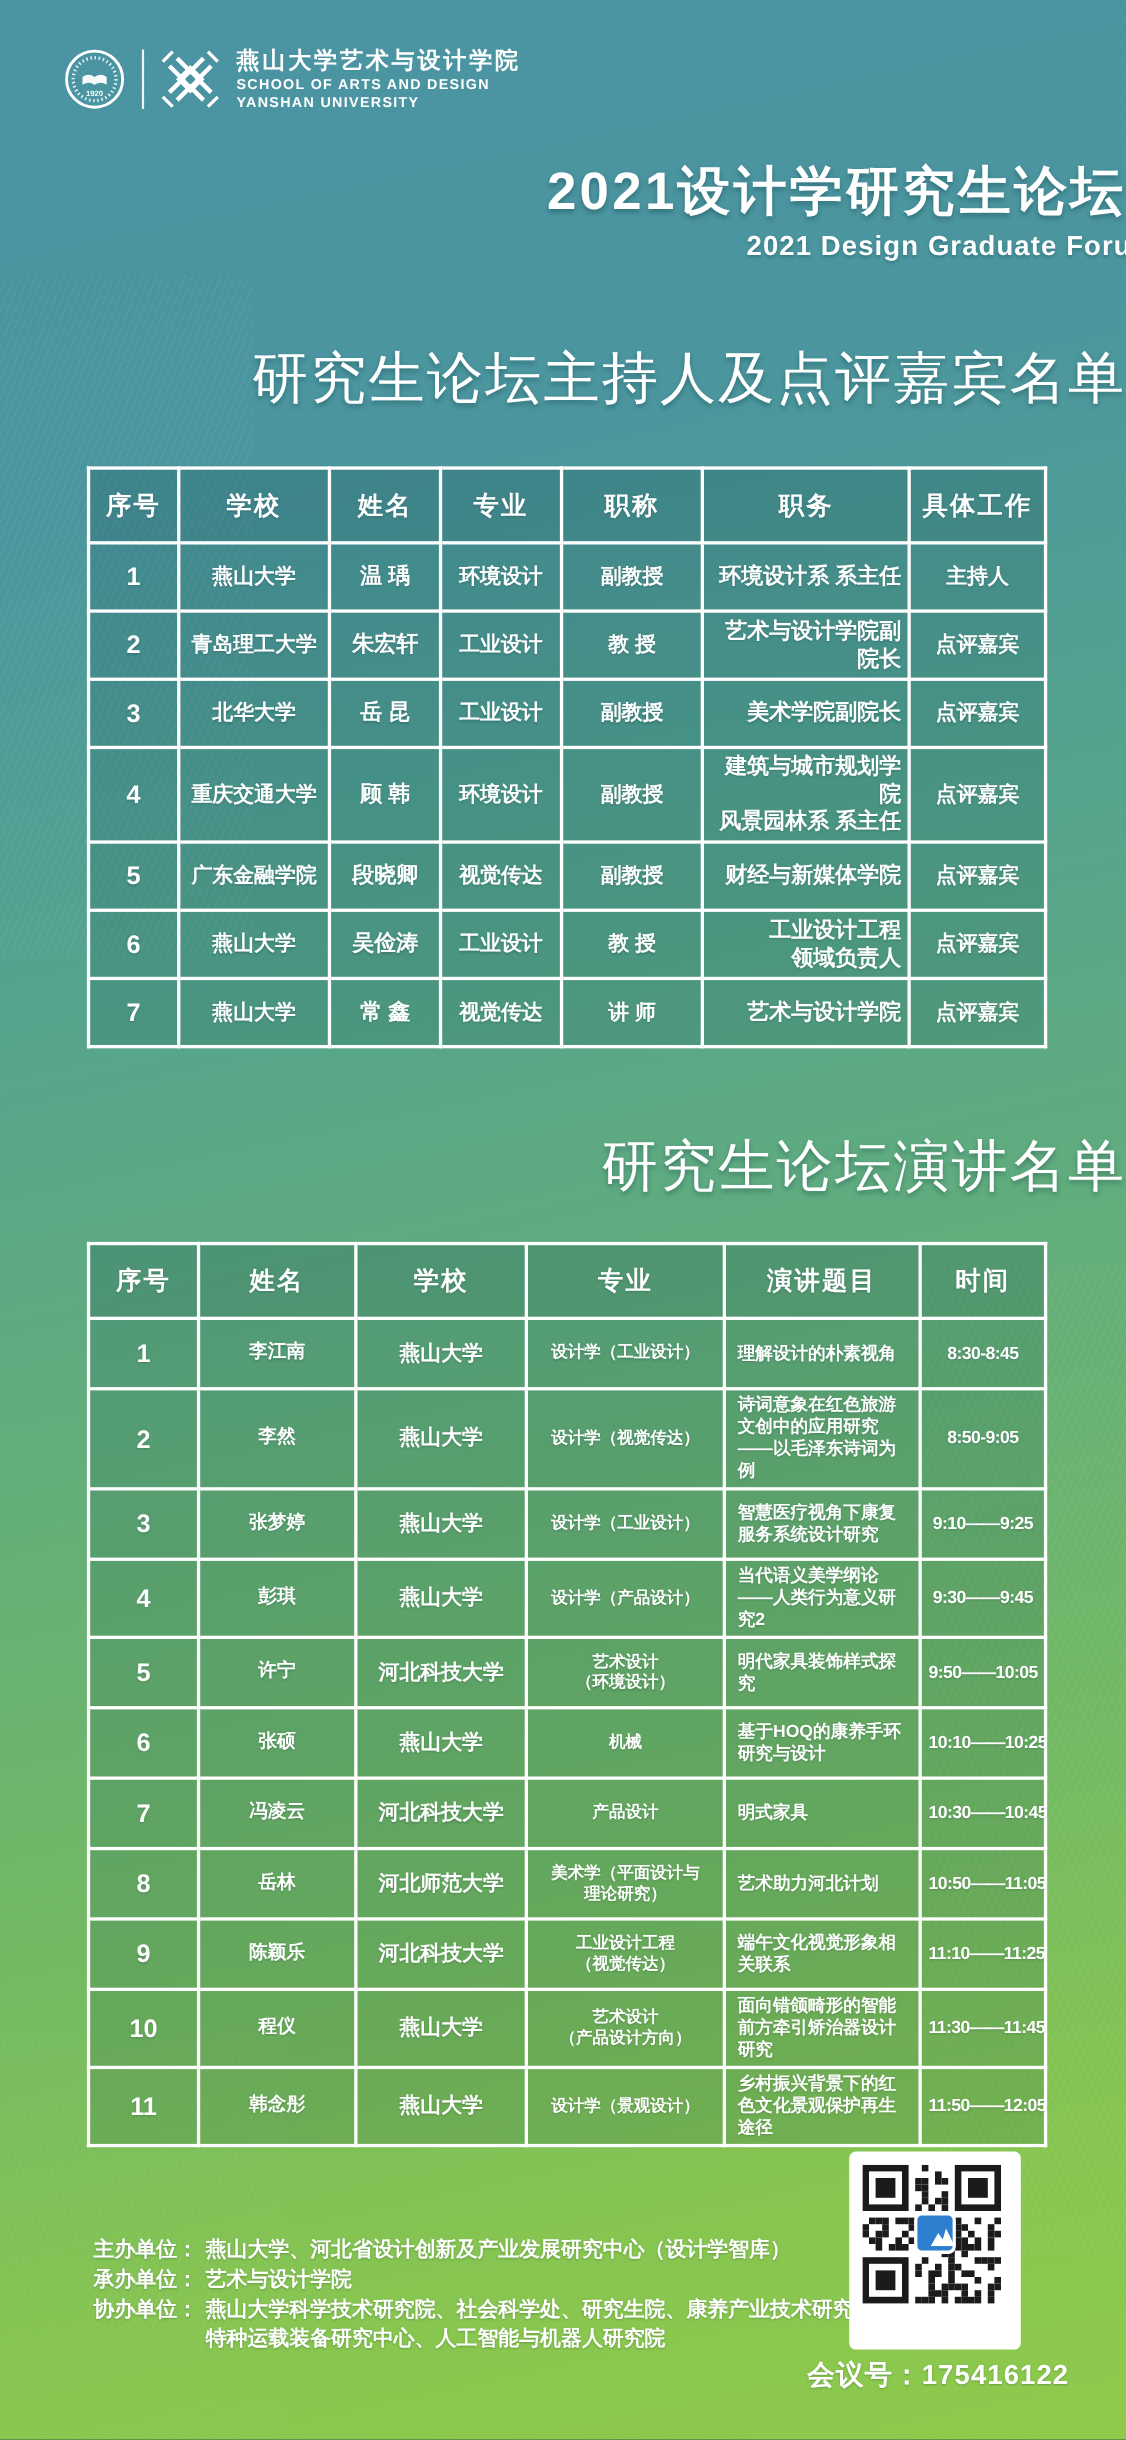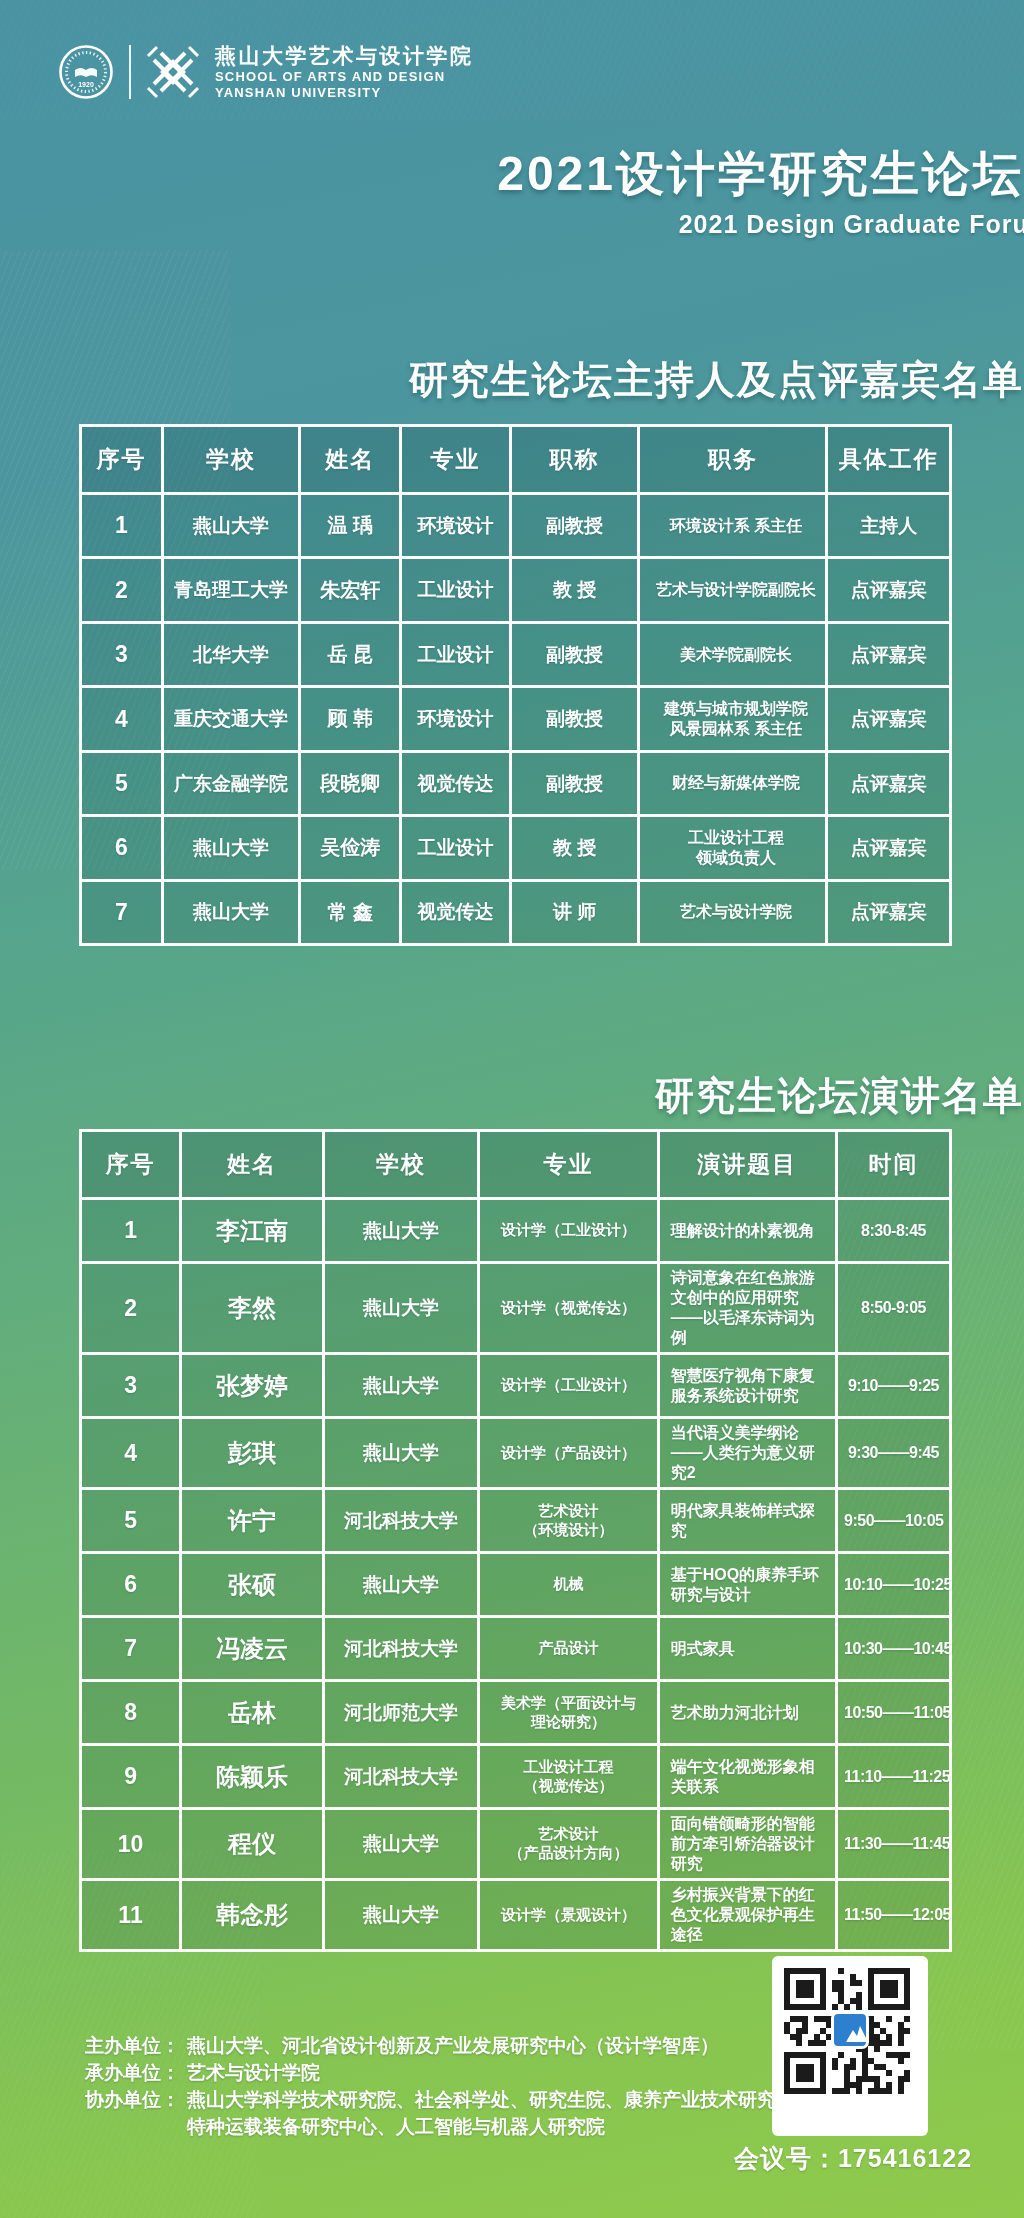--- a/index.html
+++ b/index.html
@@ -18,42 +18,42 @@
   .header{position:absolute;left:58px;top:44px;display:flex;align-items:center;gap:15px;}
   .logo-box{flex:0 0 auto;display:flex;align-items:center;}
   .divider{width:2px;height:54px;background:rgba(255,255,255,.9);}
   .school-text{line-height:1.12;}
   .school-cn{font-size:21px;font-weight:bold;letter-spacing:2.5px;}
   .school-en{font-size:13px;font-weight:bold;letter-spacing:1.2px;margin-top:2px;}
 
   .ctr{position:absolute;left:0;width:1024px;text-align:right;}
   .main-title{top:142px;font-size:48px;font-weight:800;letter-spacing:3px;text-shadow:0 3px 5px rgba(0,45,55,.35);}
   .main-subtitle{top:210px;font-size:25px;font-weight:bold;letter-spacing:1px;text-shadow:0 2px 3px rgba(0,45,55,.3);padding-left:28px;}
-  .sec-title{font-size:39px;font-weight:700;letter-spacing:2px;text-shadow:0 3px 5px rgba(0,45,55,.35);margin-top:43px;}
+  .sec-title{font-size:51px;font-weight:400;letter-spacing:2px;text-shadow:0 3px 5px rgba(0,45,55,.35);}
   .sec1-title{top:310px;}
   .sec2-title{top:1026px;}
 
   
   table.grid{position:absolute;left:79px;width:873px;border-collapse:collapse;table-layout:fixed;}
   table.grid th,table.grid td{
     border:3px solid #fff;background:rgba(10,60,64,0.15);
     color:#fff;font-weight:bold;text-align:center;vertical-align:middle;
     padding:4px 6px;text-shadow:0 1px 2px rgba(0,30,35,.2);line-height:1.25;
   }
   table.grid th{font-size:23px;background:rgba(10,60,64,0.20);letter-spacing:2px;}
   table.grid td{font-size:19px;}
   .t1{top:424px;height:522px;}
   .t2{top:1129px;height:770px;}
   .t1 tr{height:62px;} .t1 thead tr{height:68px;}
   .t2 tr{height:64px;} .t2 thead tr{height:68px;}
   .t1 td:nth-child(1){font-size:23px;}
   .t1 td:nth-child(3){font-size:20px;}
-  .t1 td:nth-child(6){text-align:center;font-size:16px;padding-left:12px;}
+  .t1 td:nth-child(6){text-align:right;font-size:20px;padding-left:12px;}
   .t2 td:nth-child(1){font-size:23px;}
-  .t2 td:nth-child(2){font-size:24px;}
+  .t2 td:nth-child(2){font-size:17px;font-family:Liberation Mono, monospace;}
   .t2 td:nth-child(4){font-size:15px;}
   .t2 td:nth-child(5){text-align:left;font-size:16px;padding-left:11px;}
   .t2 td:nth-child(6){font-size:16px;letter-spacing:-0.5px;white-space:nowrap;}
 
   
   .footer{position:absolute;left:85px;top:2032px;font-size:19px;font-weight:bold;line-height:27px;text-shadow:0 1px 2px rgba(0,30,35,.25);}
   .fline{display:flex;}
   .flabel{flex:0 0 102px;}
   .ftext{flex:1;}
 

